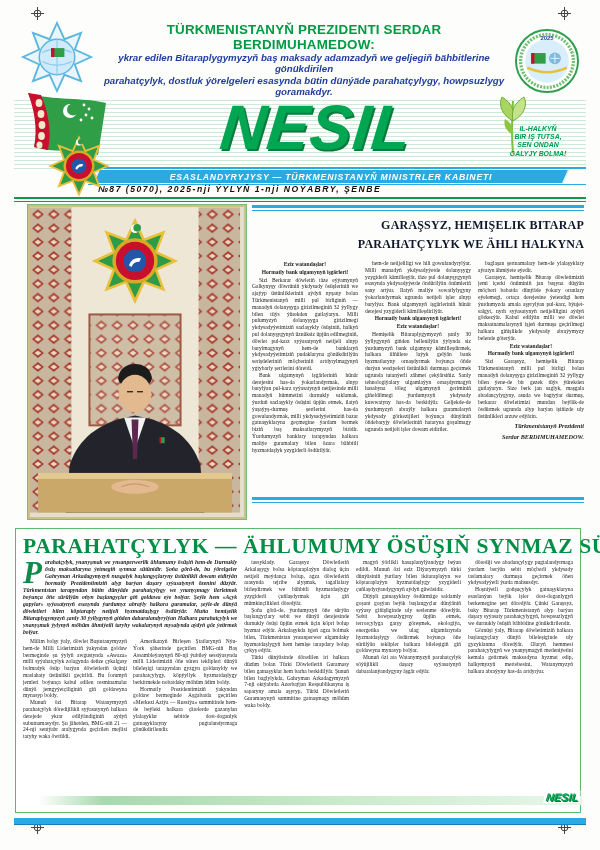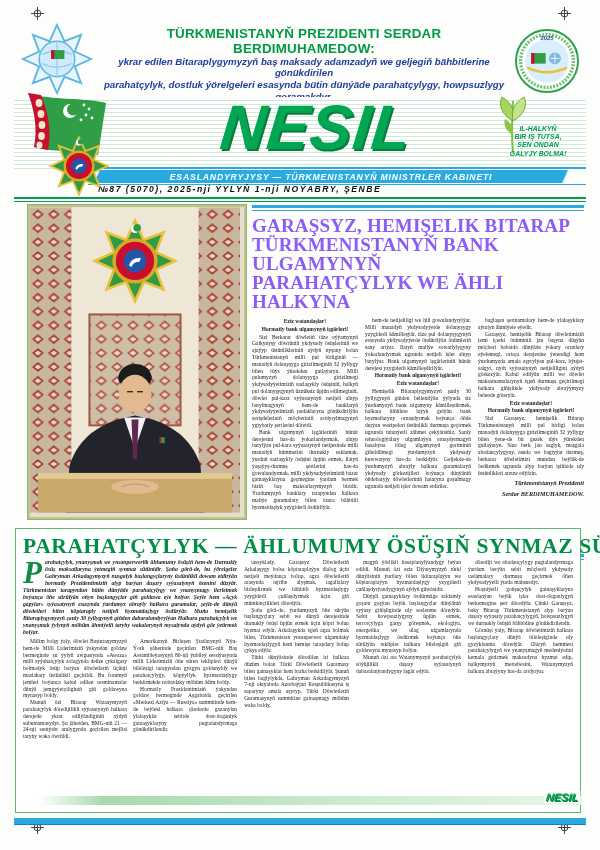--- a/index.html
+++ b/index.html
@@ -2,21 +2,21 @@
 <html><head>
 <meta charset="utf-8">
 <style>
   html,body{margin:0;padding:0;}
   body{width:600px;height:850px;position:relative;background:#fdfdfc;overflow:hidden;
        font-family:"Liberation Sans",sans-serif;-webkit-text-size-adjust:none;}
   .abs{position:absolute;}
   
   .crop{width:13px;height:13px;}
   
-  #hdr{top:24px;left:20px;right:20px;height:74px;display:flex;align-items:center;gap:2px;}
+  #hdr{top:24px;left:20px;right:20px;height:74px;display:flex;align-items:flex-end;gap:2px;}
   #hdr-text{flex:1;text-align:center;}
   .hdr-title{color:#009a44;font-weight:800;font-size:13.4px;letter-spacing:.2px;margin-top:6px;}
   .hdr-quote{color:#1f3d9c;font-weight:bold;font-style:italic;font-size:9.7px;line-height:11.6px;margin-top:2px;}
   
   #mast{top:97px;left:14px;right:14px;height:72px;
         background:repeating-linear-gradient(to bottom,#ffffff 0 3px,#cfe9d6 3px 4px);}
   #logo{position:absolute;left:128px;right:96px;top:-6px;text-align:center;
         font-style:italic;font-weight:900;font-size:63px;color:#00a651;letter-spacing:1px;
         text-shadow:2px 2px 0 #0b7a3c;transform:skewX(-6deg);}
   #motto{position:absolute;right:4px;top:28px;width:88px;text-align:center;color:#009a50;
@@ -28,22 +28,22 @@
           transform:skewX(-24deg);display:flex;align-items:center;justify-content:center;}
   #banner span{transform:skewX(24deg);color:#fff;font-weight:bold;font-style:italic;font-size:8.7px;letter-spacing:.8px;white-space:nowrap;}
   .banner-line{left:88px;right:14px;height:1.6px;background:#29abe2;}
   
   #issue{top:184px;left:98px;color:#101010;font-weight:bold;font-style:italic;font-size:8.6px;letter-spacing:1.5px;white-space:nowrap;}
   .green-rule{left:14px;right:14px;height:1.6px;background:#0e9a4e;}
   
   #photo{top:205px;left:28px;width:214px;height:310px;border:2px solid #cbbf8a;outline:1px solid #7dbb7d;background:#e6decd;}
   #a1{top:205px;left:252px;right:16px;}
   .blue-rule{border-top:3px solid #29abe2;border-bottom:1px solid #29abe2;height:2px;background:#fff;}
-  #a1-head{margin-top:5px;text-align:left;font-family:"Liberation Serif",serif;font-weight:bold;
-           color:#8b5cf6;font-size:19px;line-height:19px;letter-spacing:.2px;}
+  #a1-head{margin-top:5px;text-align:right;font-family:"Liberation Serif",serif;font-weight:bold;
+           color:#0f172a;font-size:12px;line-height:19px;letter-spacing:.2px;}
   .colrow{display:flex;gap:7px;margin-top:6px;}
   .col{flex:1;font-family:"Liberation Serif",serif;color:#1c1c1c;font-size:5.5px;line-height:6.8px;text-align:justify;overflow:hidden;}
   #a1 .col{height:232px;}
   .col p{margin:0;}
   .t-p{text-indent:7px;}
   .t-h{font-weight:bold;text-align:center;text-indent:0;margin:1px 0 !important;}
   .t-sig{font-weight:bold;font-style:italic;text-align:right;font-size:6.2px;margin-top:4px !important;text-indent:0;}
   .t-intro{font-weight:bold;font-style:italic;font-size:5.7px;line-height:7px;}
   #a1-bot{margin-top:5px;}
   
@@ -220,21 +220,20 @@
     <rect x="8" y="268" width="196" height="6" fill="#e3c98f"></rect>
     <ellipse cx="106" cy="282" rx="24" ry="7" fill="#e3b98f"></ellipse>
     <path d="M92,282 q14,-6 28,0" stroke="#c89a6e" stroke-width="1.2" fill="none"></path>
   </svg>
 </div>
 
 <div id="a1" class="abs">
   <div class="blue-rule"></div>
   <div id="a1-head">
     <div>GARAŞSYZ, HEMIŞELIK BITARAP</div>
-    <div>TÜRKMENISTANYŇ BANK ULGAMYNYŇ</div>
     <div>PARAHATÇYLYK WE ÄHLI HALKYNA</div>
   </div>
   <div class="colrow">
     <div class="col">
         <p class="t-h">Eziz watandaşlar!</p>
         <p class="t-h">Hormatly bank ulgamynyň işgärleri!</p>
         <p class="t-p">Sizi Berkarar döwletiň täze eýýamynyň Galkynyşy döwrüniň ykdysady ösüşleriniň we ajaýyp üstünlikleriniň aýdyň nyşany bolan Türkmenistanyň milli pul birliginiň — manadyň dolanyşyga girizilmeginiň 32 ýyllygy bilen tüýs ýürekden gutlaýaryn. Milli pulumyzyň dolanyşyga girizilmegi ykdysadyýetimiziň sazlaşykly ösüşiniň, halkyň pul dolanyşygynyň üznüksiz üpjün edilmeginiň, döwlet pul-karz syýasatynyň netijeli alnyp barylmagynyň hem-de banklaryň ykdysadyýetimiziň pudaklaryna gönükdirilýän serişdeleriniň möçberiniň artdyrylmagynyň ygtybarly şertlerini döretdi.</p>
         <p class="t-p">Bank ulgamynyň işgärleriniň hünär derejesini has-da ýokarlandyrmak, alnyp barylýan pul-karz syýasatynyň netijesinde milli manadyň hümmetini durnukly saklamak, ýurduň sazlaşykly ösüşini üpjün etmek, ilatyň ýaşaýyş-durmuş şertlerini has-da gowulandyrmak, milli ykdysadyýetimiziň bazar gatnaşyklaryna geçmegine ýardam bermek biziň baş maksatlarymyzyň biridir. Ýurdumyzyň banklary tarapyndan halkara maliýe guramalary bilen özara bähbitli hyzmatdaşlyk yzygiderli ösdürilýär.</p>
       </div>
     <div class="col">

